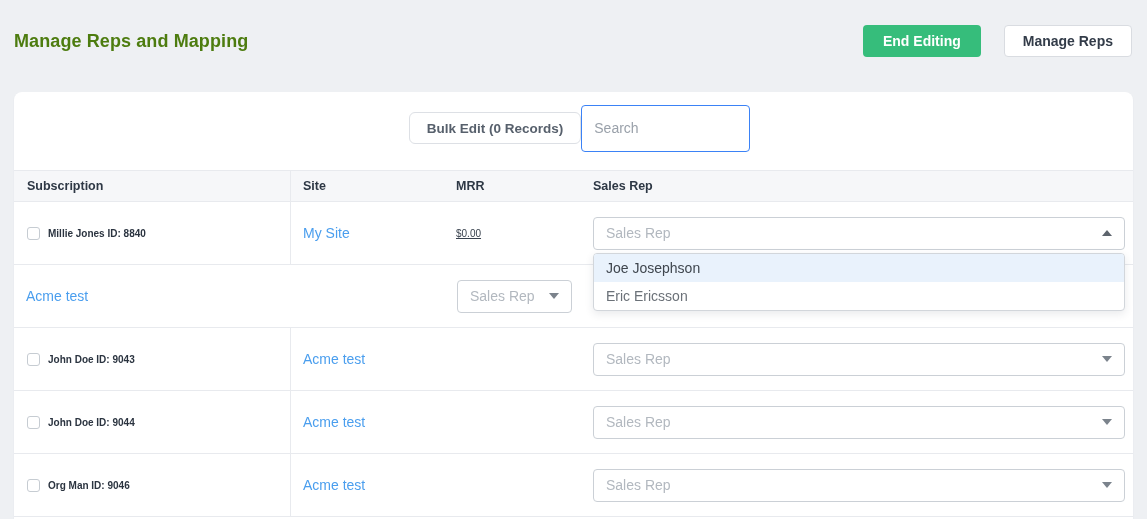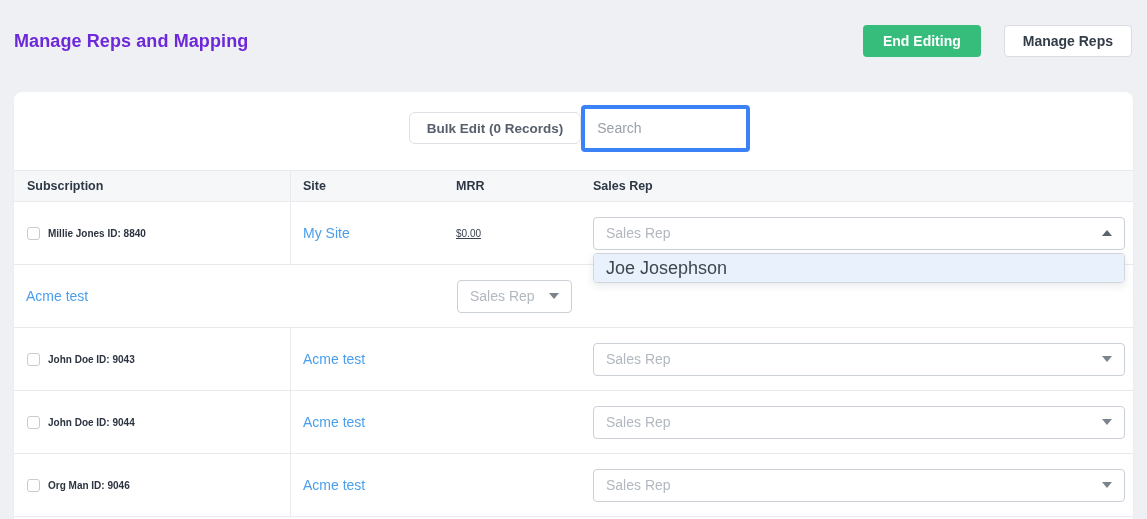--- a/index.html
+++ b/index.html
@@ -12,21 +12,21 @@
 
   
   .page-header {
     display: flex;
     align-items: center;
     padding: 25px 15px 0 14px;
   }
   .page-title {
     font-size: 18px;
     font-weight: 700;
-    color: #6d28d9;
+    color: #4d7c0f;
     letter-spacing: 0.1px;
   }
   .header-spacer { flex: 1; }
   .btn {
     height: 32px;
     display: inline-flex;
     align-items: center;
     justify-content: center;
     border-radius: 4px;
     font-size: 14px;
@@ -76,21 +76,21 @@
     font-size: 13.5px;
     font-weight: 600;
     padding: 0 17px;
     display: inline-flex;
     align-items: center;
     cursor: pointer;
   }
   .search-input {
     width: 169px;
     height: 47px;
-    border: 4px solid #3b82f6;
+    border: 1px solid #3b82f6;
     border-radius: 4px;
     padding: 0 12px;
     font-size: 14px;
     color: #39424e;
     font-family: "Liberation Sans", sans-serif;
     outline: none;
   }
   .search-input::placeholder { color: #9aa1aa; }
 
   
@@ -188,21 +188,21 @@
     border-radius: 4px;
     box-shadow: 0 3px 8px rgba(40,50,70,0.10);
     z-index: 10;
     overflow: hidden;
   }
   .dropdown-option {
     height: 28px;
     display: flex;
     align-items: center;
     padding: 0 12px;
-    font-size: 18px;
+    font-size: 14px;
     cursor: pointer;
   }
   .dropdown-option.highlighted {
     background: #e9f2fc;
     color: #3f464e;
   }
   .dropdown-option.plain { color: #6b7178; }
 </style>
 </head>
 <body>
@@ -241,20 +241,21 @@
       <div class="cell">
         <span class="mrr-val">$0.00</span>
       </div>
       <div class="cell cell-rep">
         <div class="rep-select">
           <span class="ph">Sales Rep</span>
           <span class="tri-up"></span>
         </div>
         <div class="dropdown-menu">
           <div class="dropdown-option highlighted">Joe Josephson</div>
+          <div class="dropdown-option plain">Eric Ericsson</div>
         </div>
       </div>
     </div>
 
     <div class="t-row t-body-row">
       <div class="cell">
         <a class="site-link">Acme test</a>
       </div>
       <div class="cell">
         <span class="mrr-val"></span>

